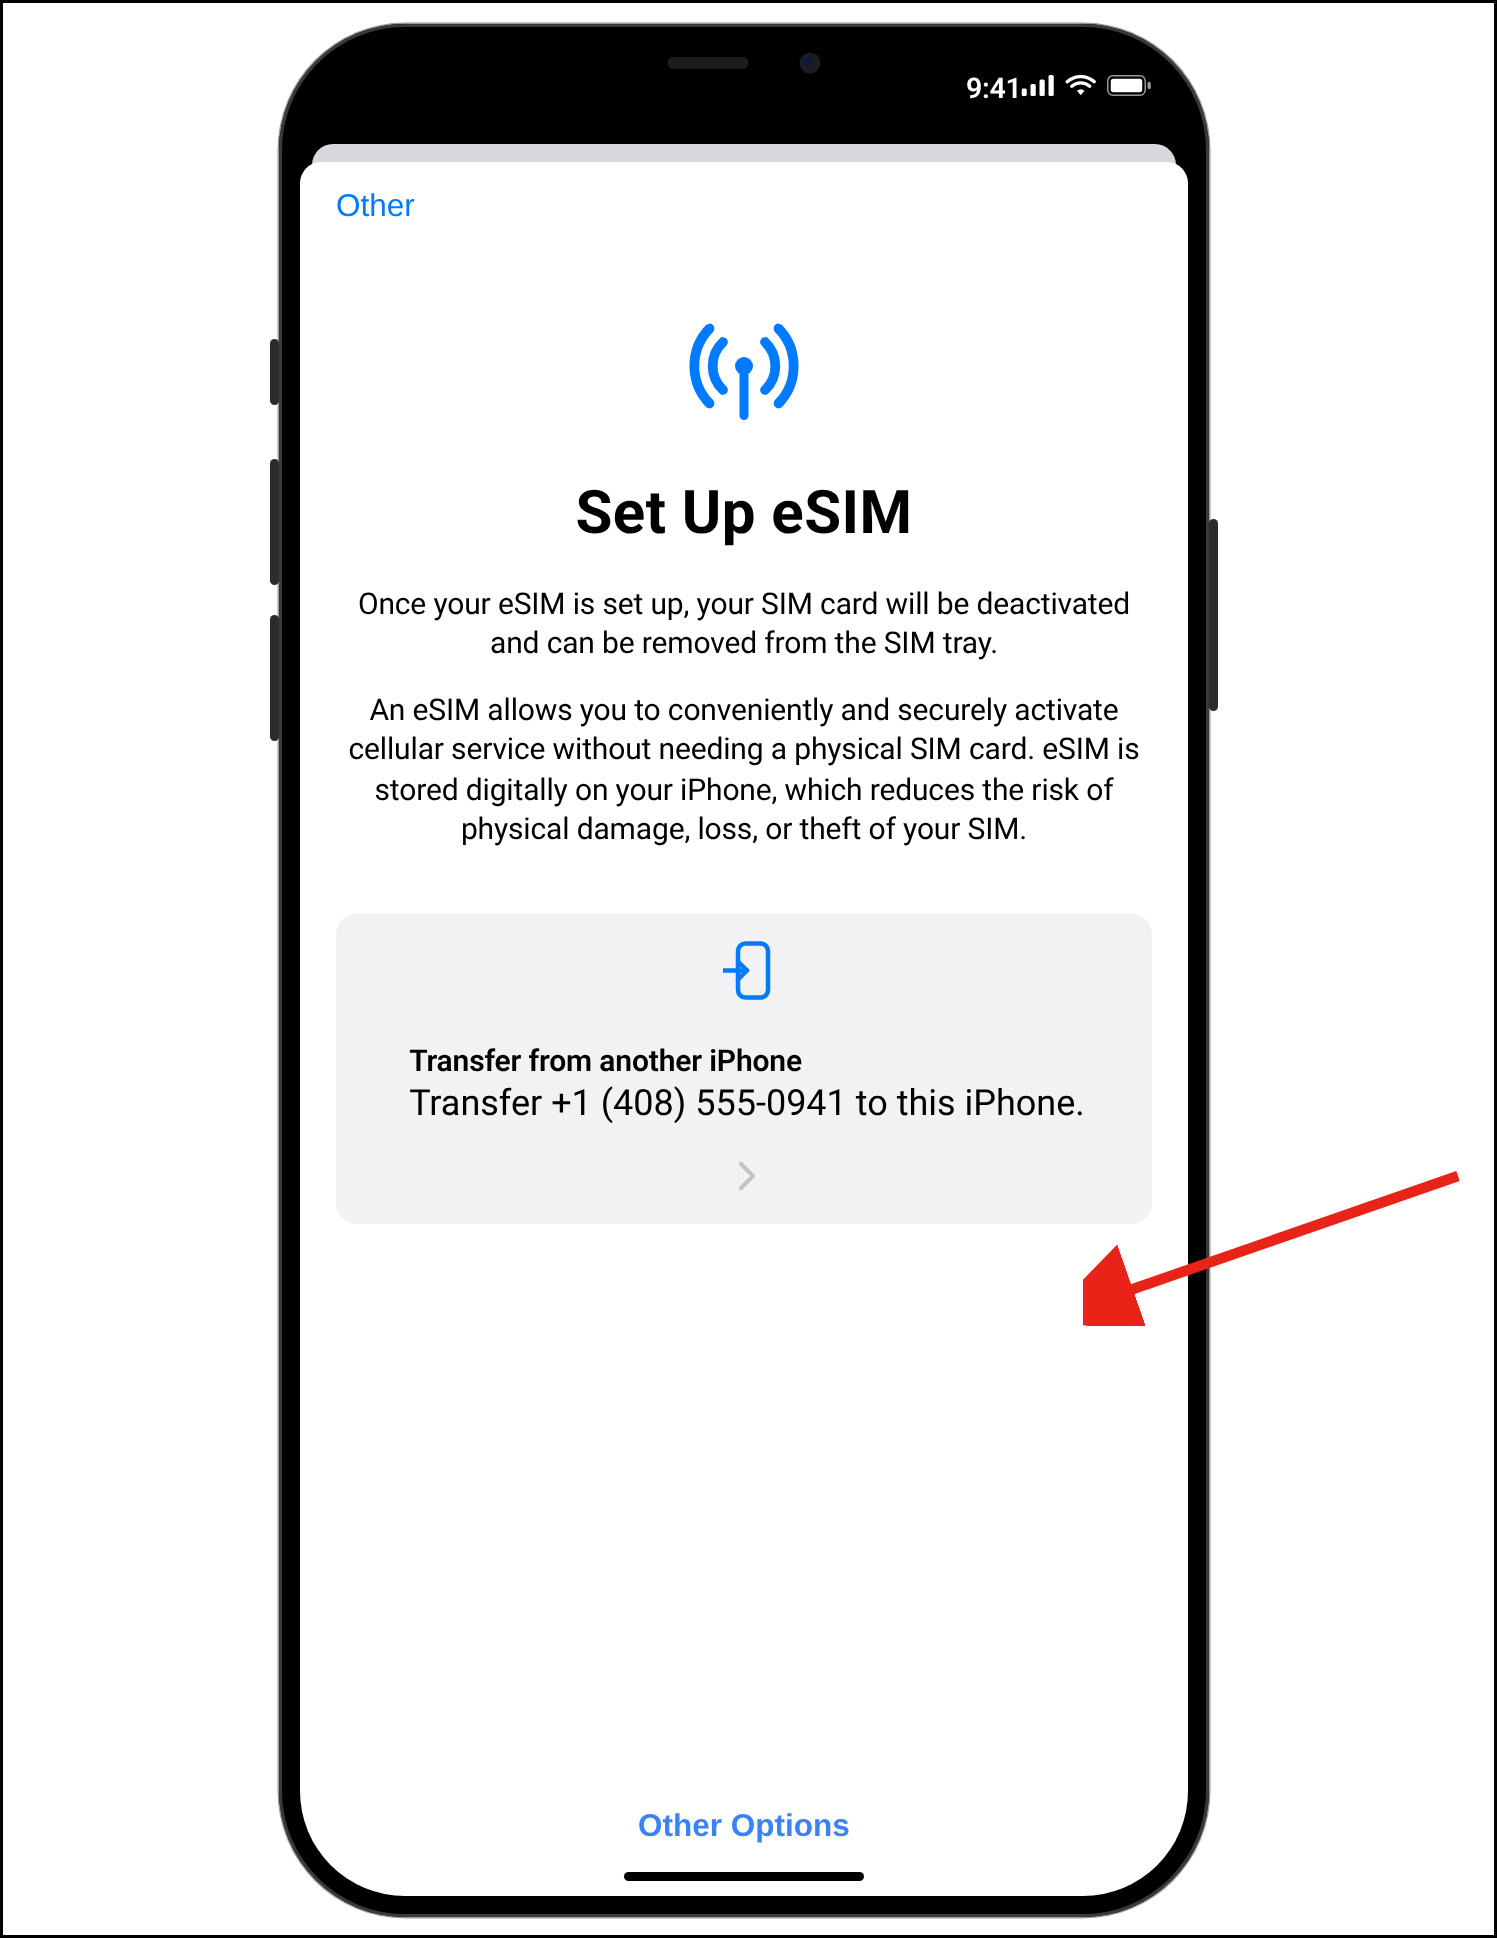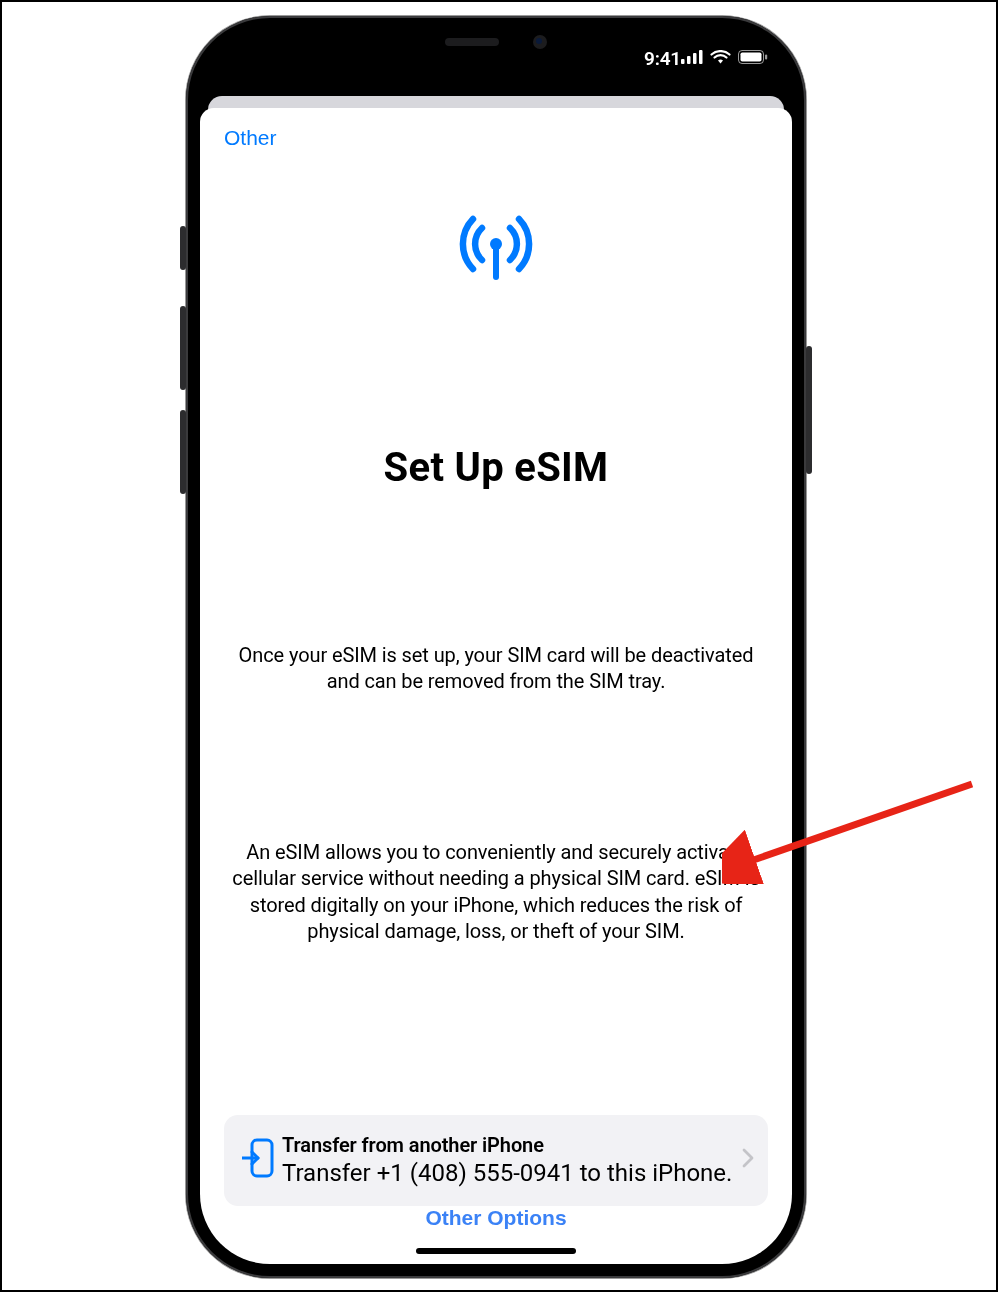--- a/index.html
+++ b/index.html
@@ -129,21 +129,20 @@
     border: none;
     cursor: pointer;
   }
 
   .content {
     flex: 1;
     padding: 0 24px;
     display: flex;
     flex-direction: column;
     align-items: center;
-    justify-content: space-between;
   }
 
   .hero-icon {
     margin-top: 56px;
   }
   .page-title {
     font-size: 40px;
     font-weight: 700;
     letter-spacing: 0.3px;
     color: #000;
@@ -161,22 +160,23 @@
   .body-text.second { margin-top: 24px; }
 
   .option-card {
     margin-top: 44px;
     width: 100%;
     background: #f2f2f5;
     border-radius: 14px;
     padding: 18px 14px 18px 18px;
     display: flex;
     align-items: center;
-    gap: 8px;
+    gap: 24px;
     cursor: pointer;
+    flex-direction: column;
   }
   .option-text { flex: 1; }
   .option-title {
     font-size: 20px;
     font-weight: 600;
     color: #000;
     letter-spacing: -0.1px;
   }
   .option-sub {
     font-size: 24px;

